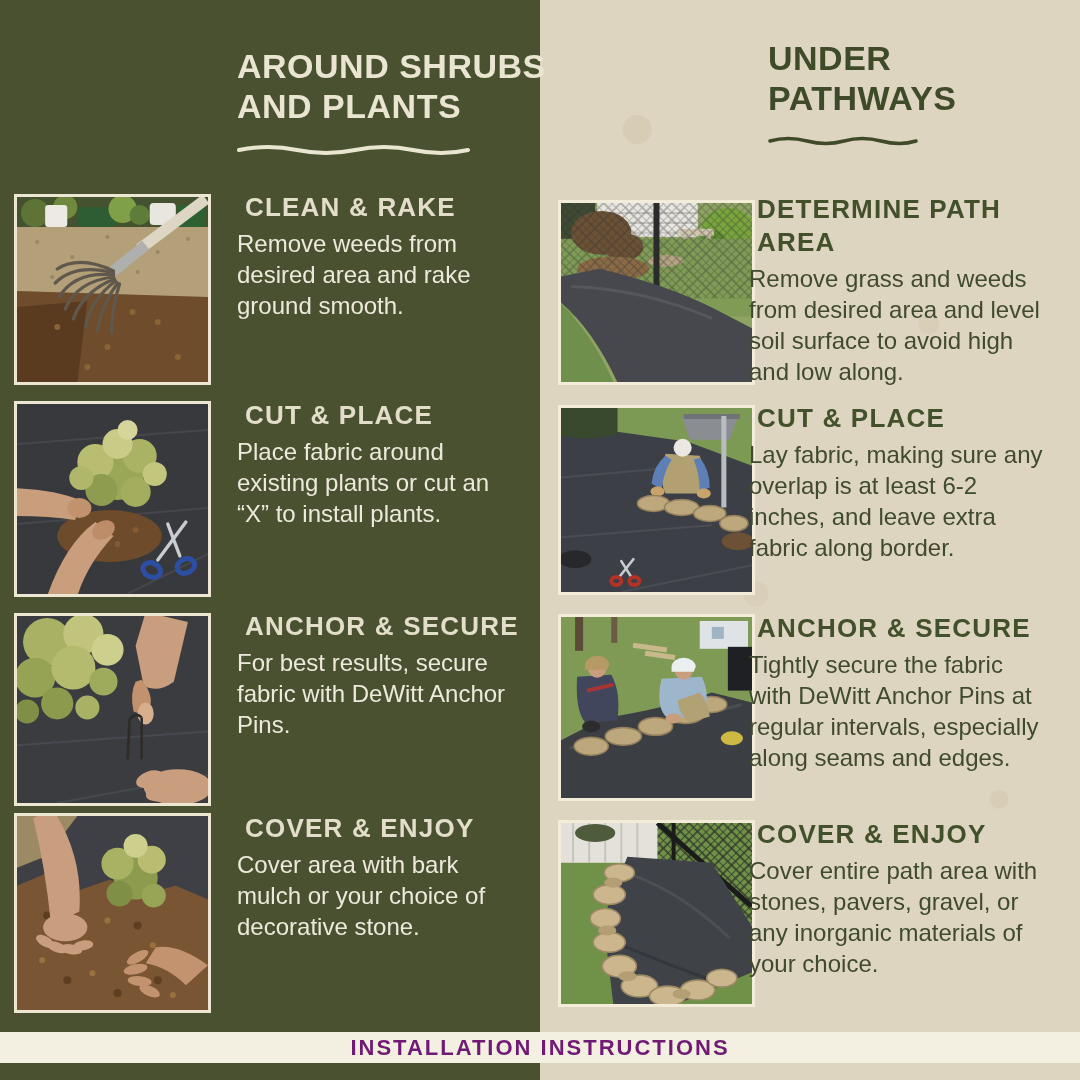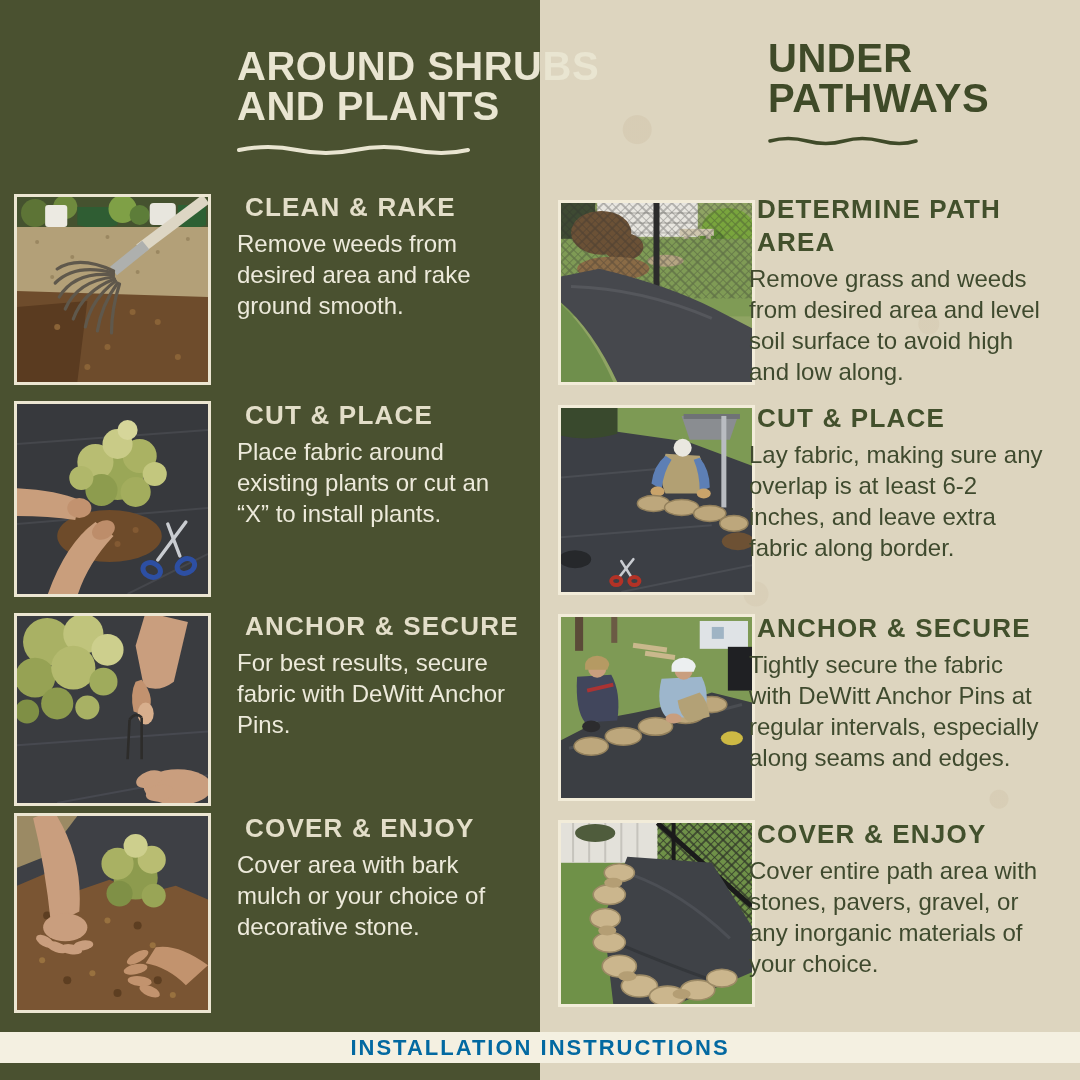--- a/index.html
+++ b/index.html
@@ -17,21 +17,21 @@
     position:absolute;left:540px;top:0;width:540px;height:1080px;
     background:
       radial-gradient(circle at 18% 12%, rgba(164,132,92,.10) 0 14px, transparent 15px),
       radial-gradient(circle at 72% 30%, rgba(164,132,92,.08) 0 10px, transparent 11px),
       radial-gradient(circle at 40% 55%, rgba(164,132,92,.07) 0 12px, transparent 13px),
       radial-gradient(circle at 85% 74%, rgba(164,132,92,.09) 0 9px, transparent 10px),
       radial-gradient(circle at 25% 88%, rgba(164,132,92,.08) 0 11px, transparent 12px),
       #ddd5bf;
   }
   
-  .hdr{position:absolute;font-weight:bold;font-size:40px;line-height:40px;letter-spacing:.5px;}
+  .hdr{position:absolute;font-weight:bold;font-size:34px;line-height:40px;letter-spacing:.5px;}
   .hdr-left{left:237px;top:46px;color:#e9e5d1;}
   .hdr-right{left:768px;top:38px;color:#3f4a28;}
   .wave{display:block;margin-top:17px;}
   
   .photo{
     position:absolute;box-sizing:border-box;background:#3a3c40;
     border:3px solid #ece6d2;
   }
   .photo svg{display:block;width:100%;height:100%;}
   .step-text{position:absolute;}
@@ -45,21 +45,21 @@
   .right-step h3{color:#42502c;}
   .right-step p{color:#3f4a2e;}
   .lt{left:237px;width:287px;}
   .rt{left:749px;width:298px;}
   
   .footer-band{
     position:absolute;left:0;top:1032px;width:1080px;height:31px;
     background:#f4f0e1;display:flex;align-items:center;justify-content:center;
   }
   .footer-band span{
-    font-size:22px;font-weight:bold;letter-spacing:2px;color:#0369a1;
+    font-size:22px;font-weight:bold;letter-spacing:2px;color:#701a75;
   }
 </style>
 </head>
 <body>
 
 <div class="col-left"></div>
 <div class="col-right"></div>
 
 <div class="hdr hdr-left">
   <div>AROUND SHRUBS</div>

